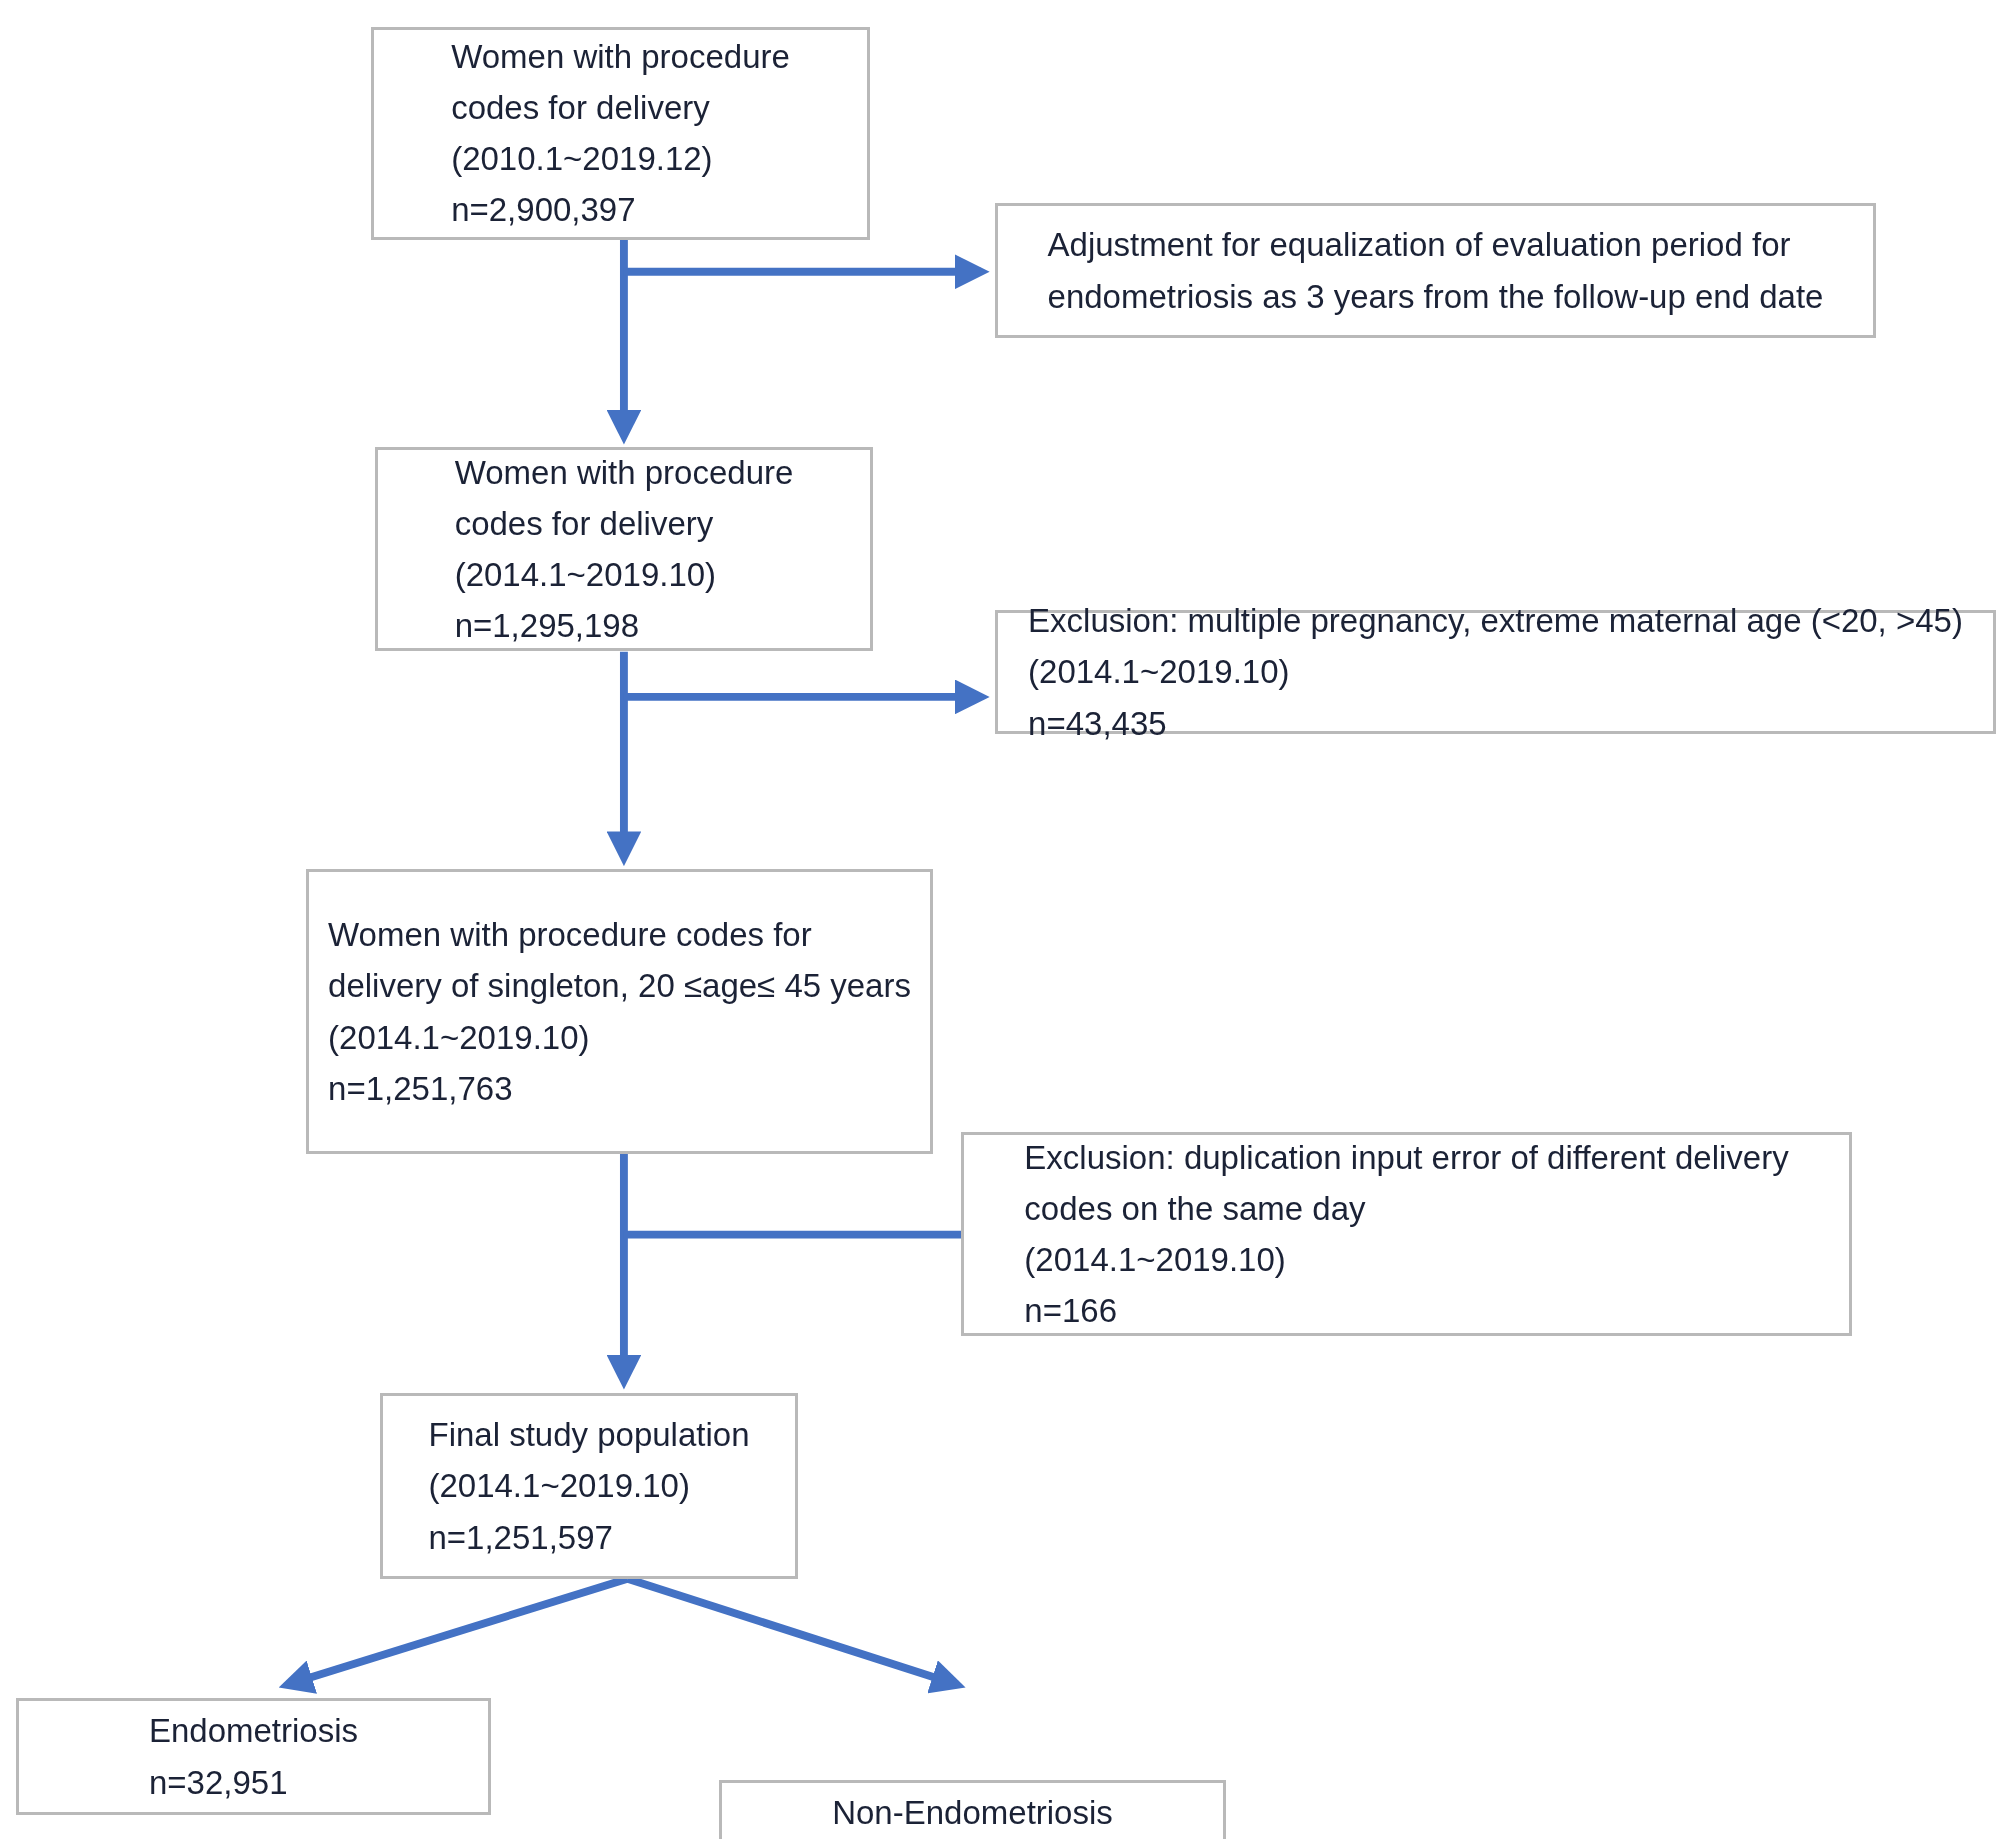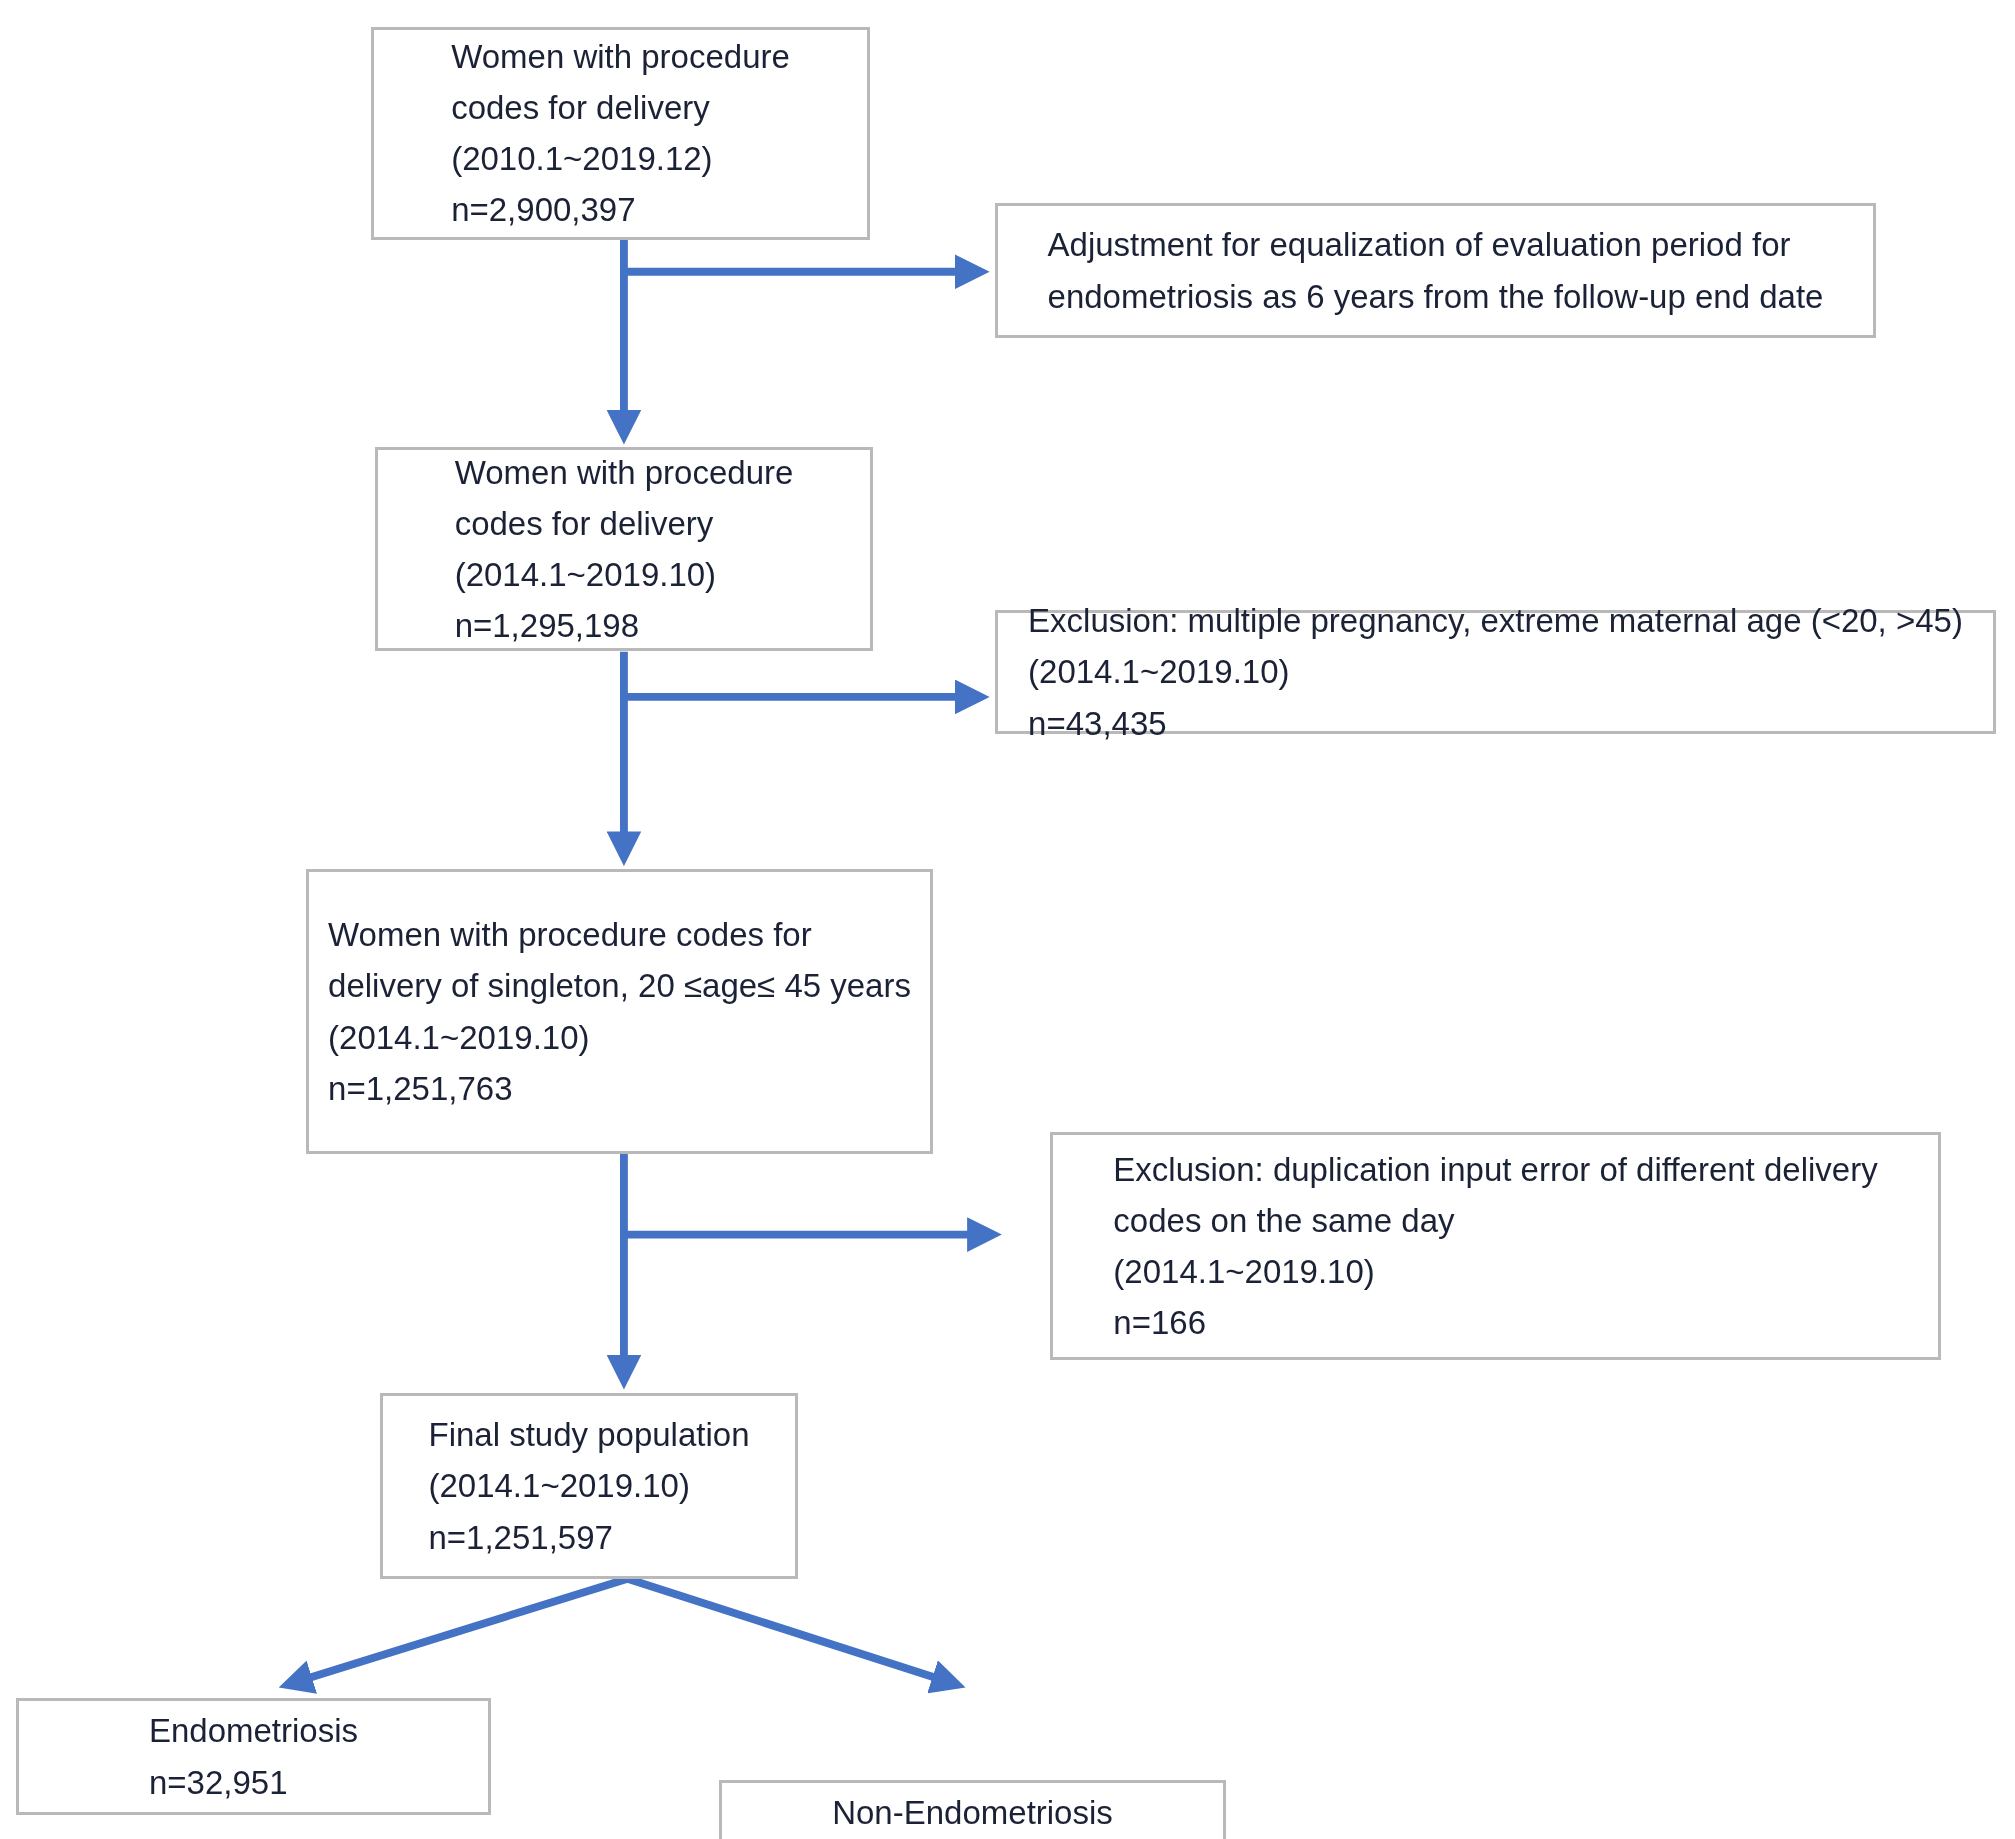--- a/index.html
+++ b/index.html
@@ -66,21 +66,21 @@
 
   <div class="box" style="left:371px;top:26.5px;width:499px;height:213px">
     <div class="boxtext">Women with procedure
 codes for delivery
 (2010.1~2019.12)
 n=2,900,397</div>
   </div>
 
   <div class="box" style="left:995px;top:203px;width:881px;height:135px">
     <div class="boxtext">Adjustment for equalization of evaluation period for
-endometriosis as 6 years from the follow-up end date</div>
+endometriosis as 3 years from the follow-up end date</div>
   </div>
 
   <div class="box" style="left:375px;top:447px;width:498px;height:204px">
     <div class="boxtext">Women with procedure
 codes for delivery
 (2014.1~2019.10)
 n=1,295,198</div>
   </div>
 
   <div class="box" style="left:995px;top:610px;width:1001px;height:124px">
@@ -89,21 +89,21 @@
 n=43,435</div>
   </div>
 
   <div class="box" style="left:306px;top:869px;width:627px;height:285px">
     <div class="boxtext">Women with procedure codes for
 delivery of singleton, 20 ≤age≤ 45 years
 (2014.1~2019.10)
 n=1,251,763</div>
   </div>
 
-  <div class="box" style="left:1050px;top:1132px;width:891px;height:228px">
+  <div class="box" style="left:961px;top:1132px;width:891px;height:204px">
     <div class="boxtext">Exclusion: duplication input error of different delivery
 codes on the same day
 (2014.1~2019.10)
 n=166</div>
   </div>
 
   <div class="box" style="left:380px;top:1393px;width:418px;height:186px">
     <div class="boxtext">Final study population
 (2014.1~2019.10)
 n=1,251,597</div>

